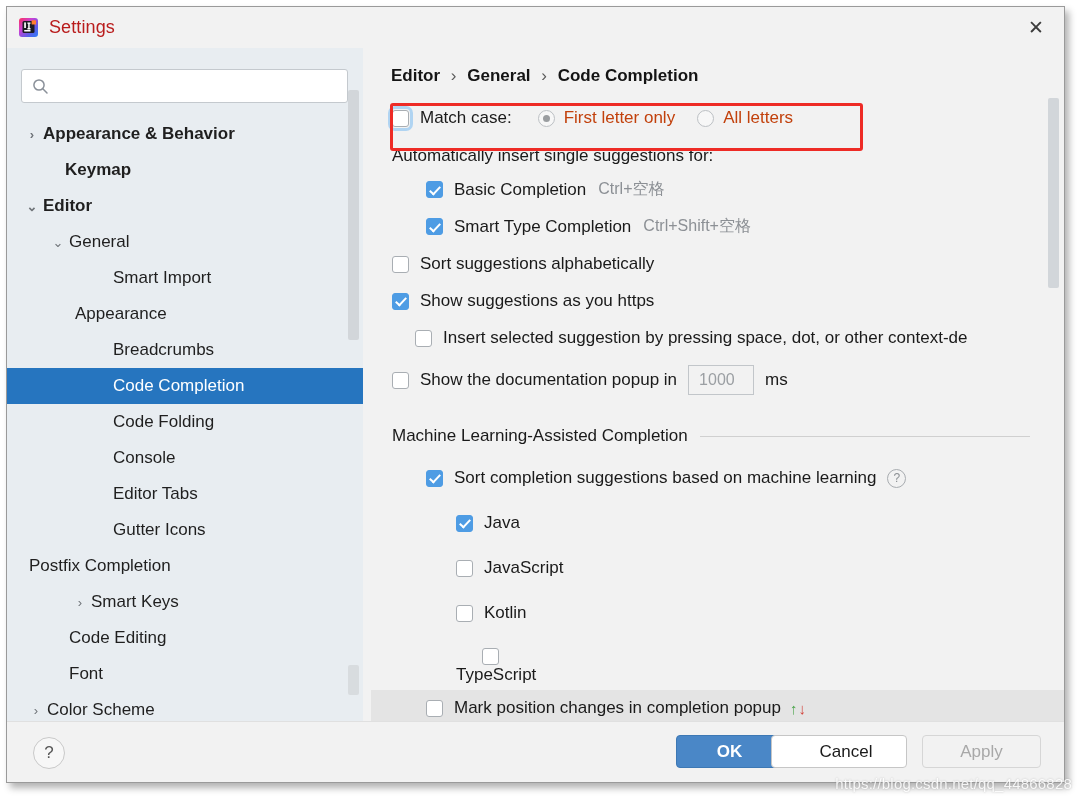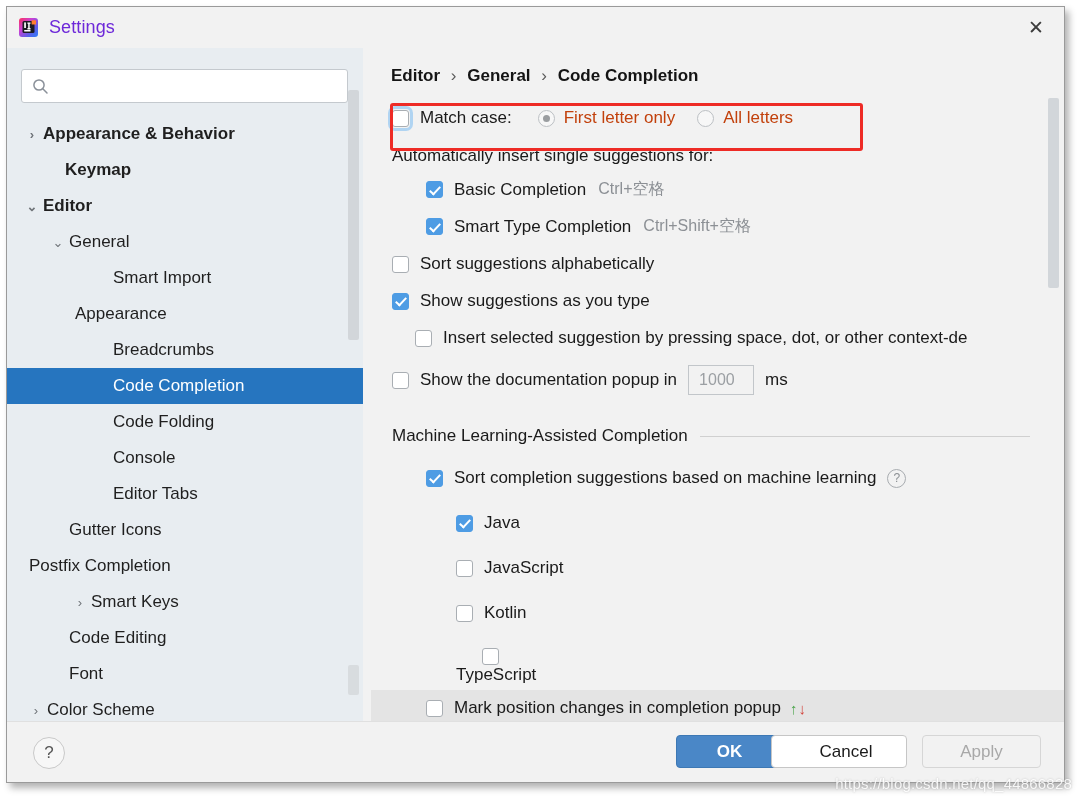--- a/index.html
+++ b/index.html
@@ -38,21 +38,21 @@
   }
   .logo {
     position: absolute;
     left: 11px; top: 10px;
     width: 21px; height: 21px;
   }
   .title-text {
     position: absolute;
     left: 42px; top: 10px;
     font-size: 18px;
-    color: #6d28d9;
+    color: #b91c1c;
     letter-spacing: .1px;
   }
   .close-btn {
     position: absolute;
     right: 0; top: 0;
     width: 56px; height: 41px;
     display: flex; align-items: center; justify-content: center;
     font-size: 19px;
     color: #3c3c3c;
     cursor: default;
@@ -421,21 +421,21 @@
             <span class="tree-label">Code Folding</span>
           </div>
           <div class="tree-row" style="padding-left: 84px;">
             <span class="twisty empty">›</span>
             <span class="tree-label">Console</span>
           </div>
           <div class="tree-row" style="padding-left: 84px;">
             <span class="twisty empty">›</span>
             <span class="tree-label">Editor Tabs</span>
           </div>
-          <div class="tree-row" style="padding-left: 40px;">
+          <div class="tree-row" style="padding-left: 84px;">
             <span class="twisty empty">›</span>
             <span class="tree-label">Gutter Icons</span>
           </div>
           <div class="tree-row" style="">
             <span class="twisty empty">›</span>
             <span class="tree-label">Postfix Completion</span>
           </div>
           <div class="tree-row" style="padding-left: 62px;">
             <span class="twisty">›</span>
             <span class="tree-label">Smart Keys</span>
@@ -497,21 +497,21 @@
           <span class="shortcut">Ctrl+Shift+空格</span>
         </div>
 
         <div class="row" style="position:absolute; left:21px; top:158px;">
           <span class="cb"></span>
           <span>Sort suggestions alphabetically</span>
         </div>
 
         <div class="row" style="position:absolute; left:21px; top:195px;">
           <span class="cb checked"></span>
-          <span>Show suggestions as you type</span>
+          <span>Show suggestions as you https</span>
         </div>
 
         <div class="row" style="position:absolute; left:44px; top:232px;">
           <span class="cb"></span>
           <span>Insert selected suggestion by pressing space, dot, or other context-de</span>
         </div>
 
         <div class="row" style="position:absolute; left:21px; top:269px;">
           <span class="cb"></span>
           <span>Show the documentation popup in</span>

